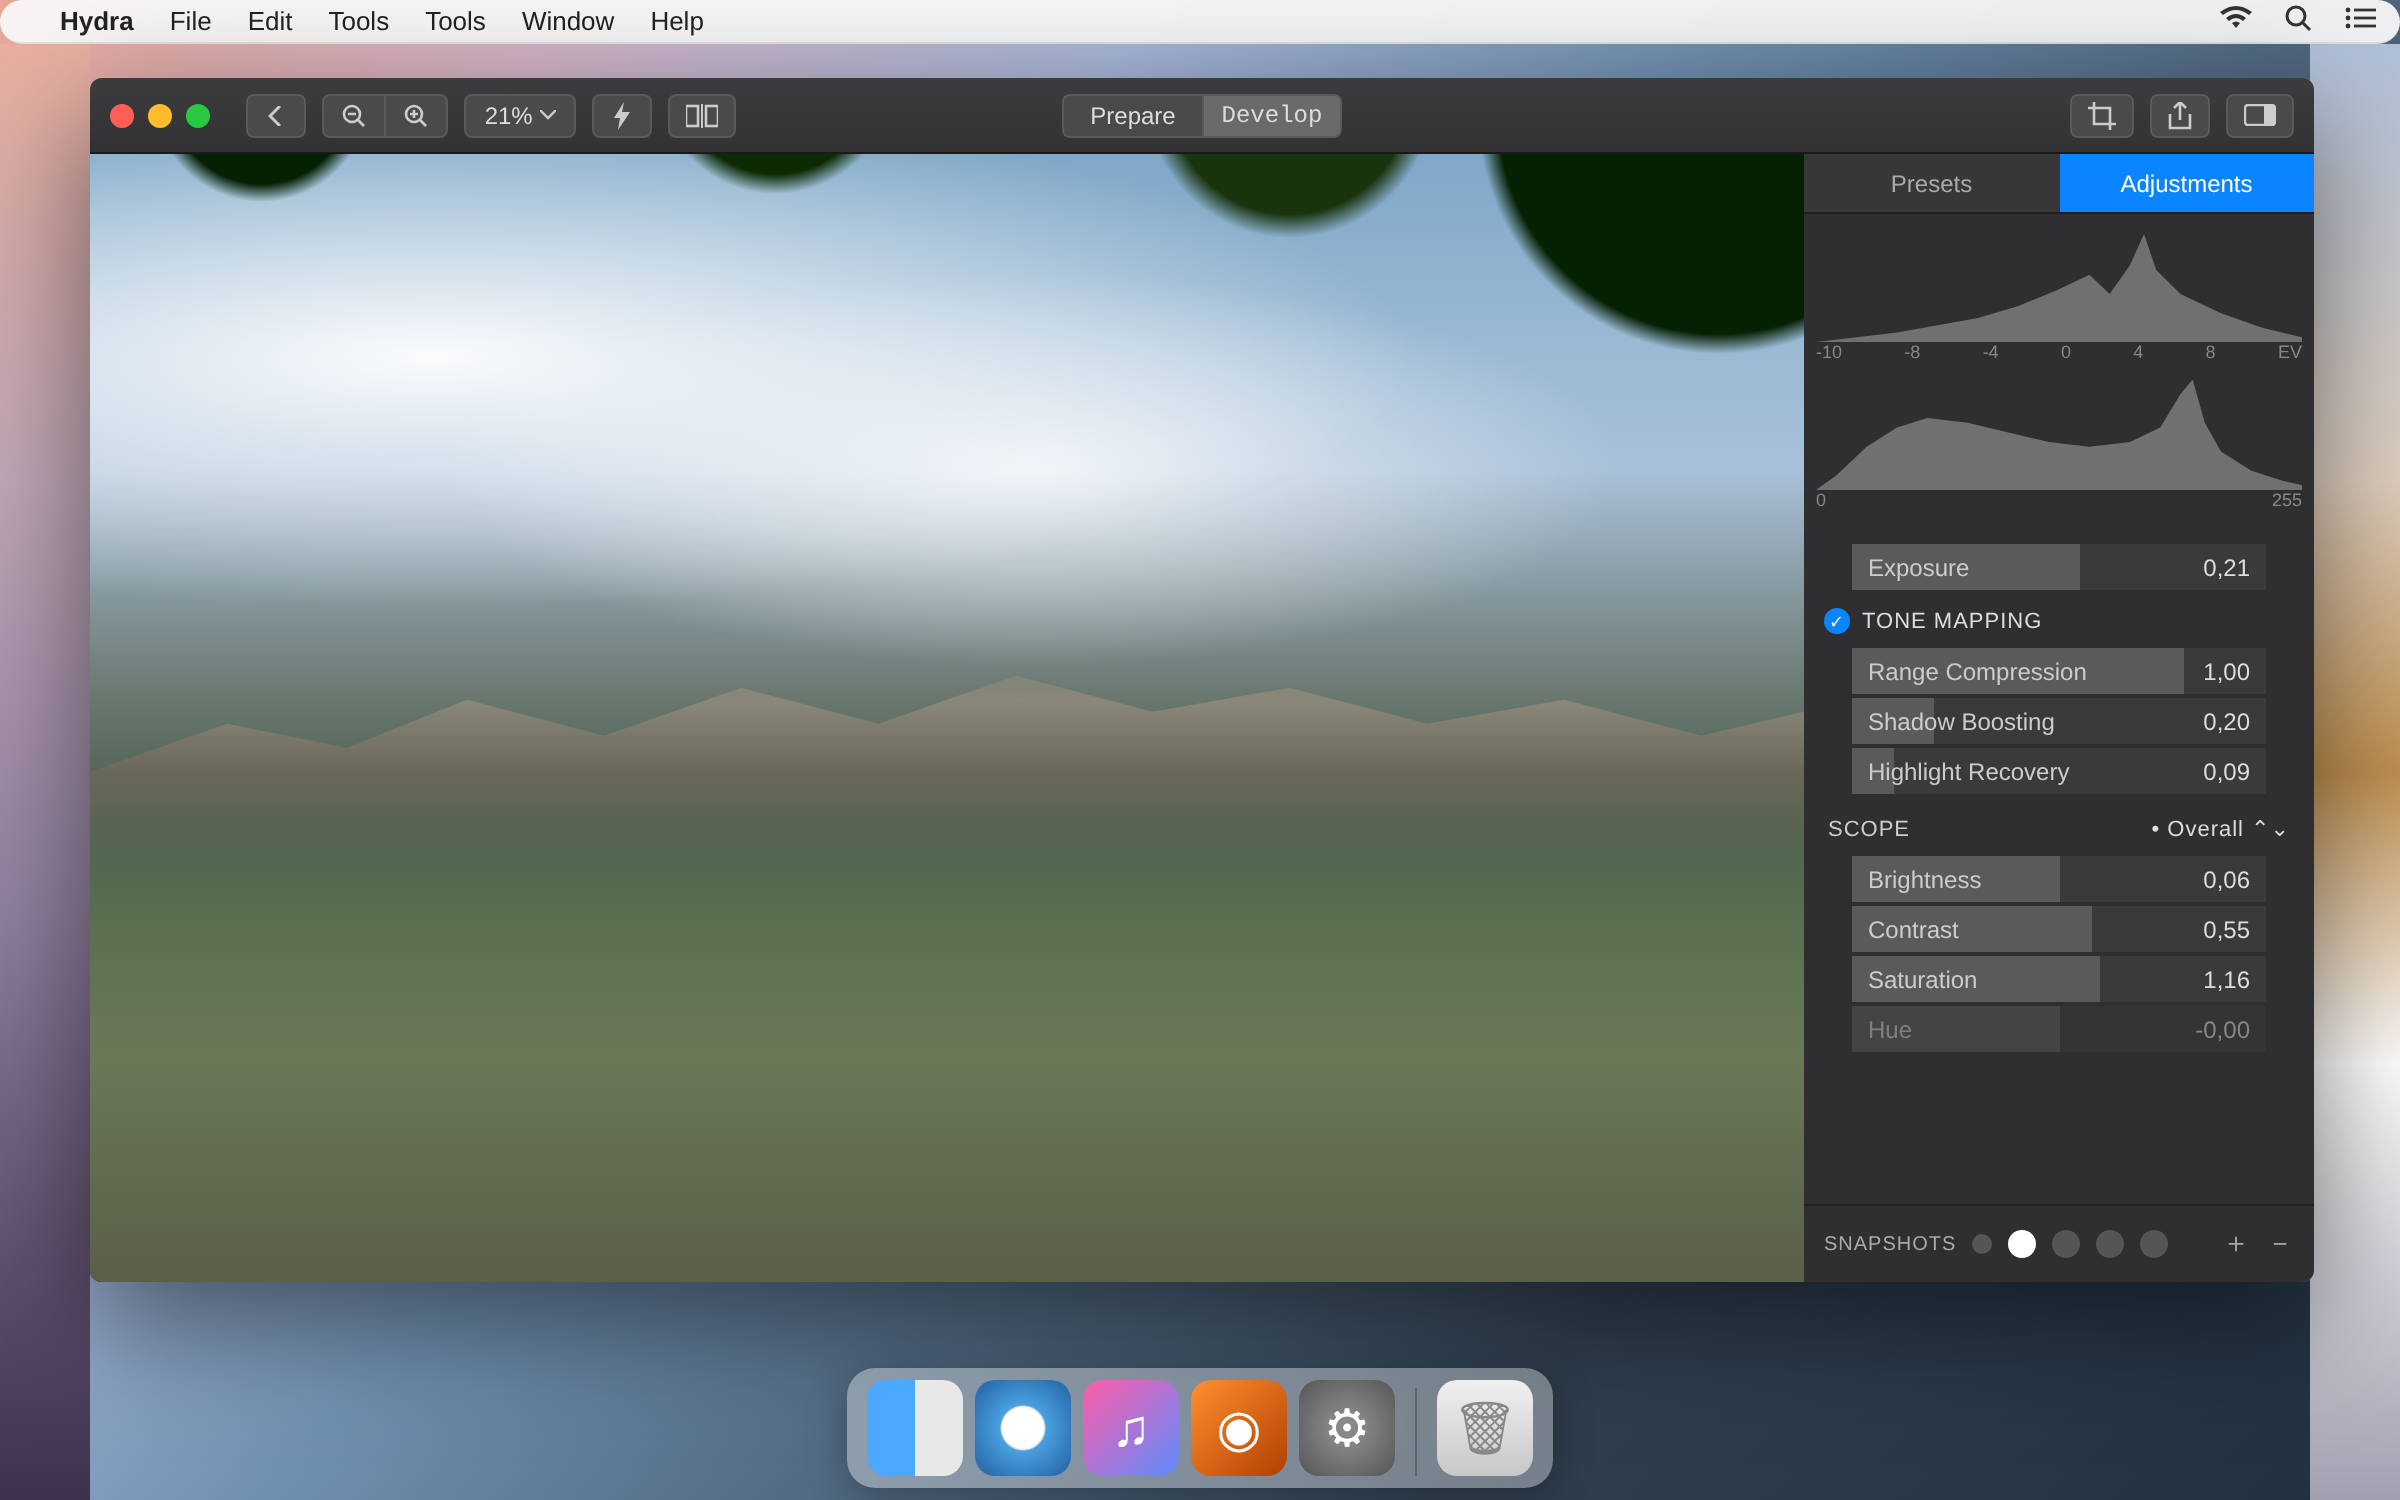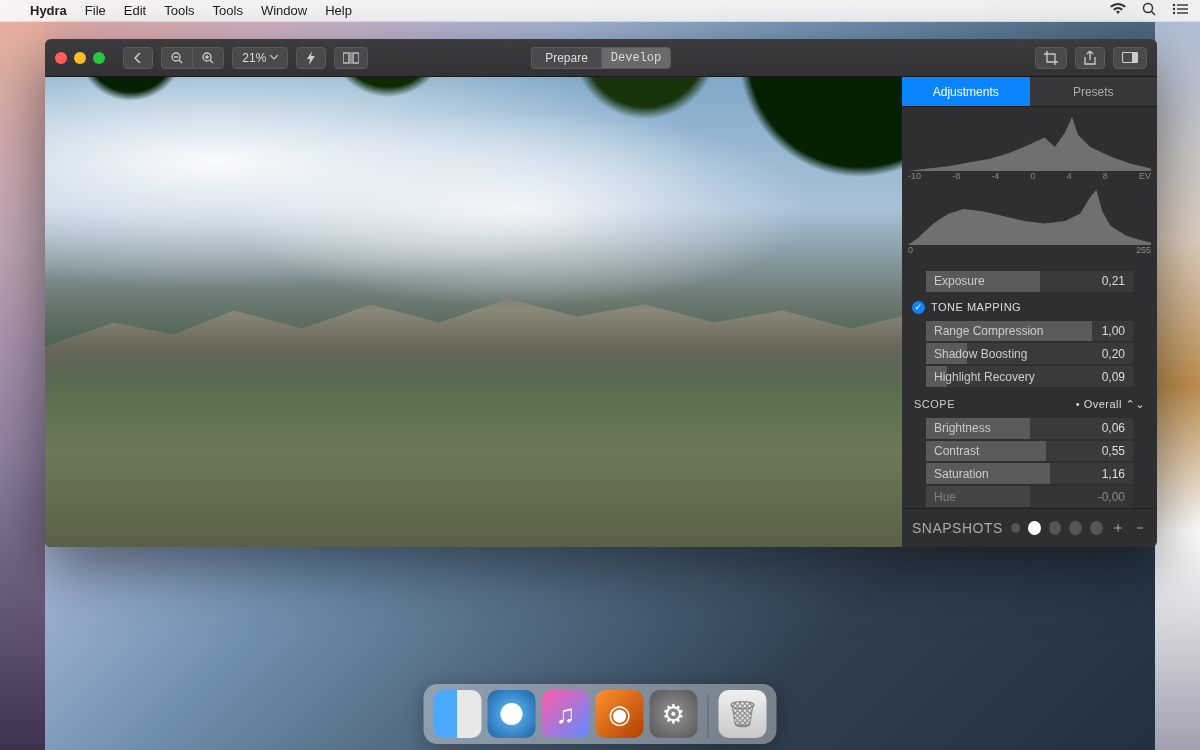--- a/index.html
+++ b/index.html
@@ -5,35 +5,36 @@
   * { box-sizing: border-box; margin: 0; padding: 0; font-family: -apple-system, "Helvetica Neue", Arial, sans-serif; }
   html, body { width: 1200px; height: 750px; overflow: hidden; }
   body {
     background: linear-gradient(135deg, #e8a898 0%, #d4b5c8 15%, #a8b8d8 30%, #7090b0 45%, #506880 60%, #304050 75%, #203040 100%);
   }
   
   .menubar {
     height: 22px; background: rgba(248,248,248,.95); display: flex; align-items: center;
     font-size: 13px; padding: 0 12px; justify-content: space-between;
     border-bottom: 1px solid rgba(0,0,0,.08);
+    border-radius: 11px;
   }
   .menubar-left { display: flex; align-items: center; gap: 18px; }
   .menubar-right { display: flex; align-items: center; gap: 16px; }
   .menubar .app-name { font-weight: 700; }
   .menubar span { color: #222; }
   .apple-logo { font-size: 14px; }
   
   .desktop-strip-left, .desktop-strip-right {
     position: absolute; top: 22px; bottom: 0; width: 45px;
   }
   .desktop-strip-left { left: 0; background: linear-gradient(180deg,#e8b0a0 0,#c0a8b8 30%,#9080a0 60%,#403050 100%); }
   .desktop-strip-right { right: 0; background: linear-gradient(180deg,#b0c0d8 0,#e0d0c0 30%,#c09050 50%,#ffffff 70%,#a0a0b0 100%); }
   
   .window {
-    position: absolute; left: 45px; top: 39px; width: 1112px; height: 508px;
+    position: absolute; left: 45px; top: 39px; width: 1112px; height: 602px;
     background: #ec4899; border-radius: 6px; overflow: hidden;
     box-shadow: 0 20px 60px rgba(0,0,0,.5);
     display: flex; flex-direction: column;
   }
   .titlebar {
     height: 38px; background: linear-gradient(#3c3c3e,#323234);
     display: flex; align-items: center; padding: 0 10px; gap: 8px;
     border-bottom: 1px solid #1a1a1a;
   }
   .traffic { display: flex; gap: 7px; margin-right: 10px; }
@@ -83,25 +84,25 @@
   .histo { height:60px; margin:4px 6px 0; position:relative; }
   .histo svg { width:100%; height:100%; display:block; }
   .histo-axis { display:flex; justify-content:space-between; padding:0 6px; font-size:9px; color:#888; }
   .sliders { padding:4px 0 0; overflow:hidden; flex:1; display:flex; flex-direction:column; }
   .section-head { display:flex; align-items:center; gap:6px; padding:8px 10px 6px; font-size:11px; letter-spacing:.5px; color:#ddd;}
   .section-head .chk{width:13px;height:13px;border-radius:50%;background:#0a84ff;display:inline-flex;align-items:center;justify-content:center;color:#fff;font-size:9px;}
   .slider-row { position:relative; height:23px; margin:1px 24px; background:#3a3a3c; display:flex; align-items:center; }
   .slider-row .fill{position:absolute;left:0;top:0;bottom:0;background:#5a5a5c;}
   .slider-row .lbl{position:relative;z-index:1;padding-left:8px;flex:1;color:#ccc;}
   .slider-row .val{position:relative;z-index:1;padding-right:8px;color:#ddd;}
-  .scope-row{display:flex;justify-content:space-between;padding:10px 12px 6px;font-size:11px;letter-spacing:.5px;}
+  .scope-row{display:flex;align-items:center;justify-content:space-between;padding:10px 12px 6px;font-size:11px;letter-spacing:.5px;}
   .scope-row .sel{color:#ddd;margin-left:48px;}
   .reset-btn{margin:4px 8px;height:24px;background:#4a4a4c;border:1px solid #5c5c5e;border-radius:3px;display:flex;align-items:center;justify-content:center;color:#ddd;font-size:12px;}
   .snapshots{display:flex;align-items:center;gap:8px;padding:10px 10px;border-top:1px solid #222;}
-  .snapshots .title{font-size:14px;letter-spacing:.5px;color:#aaa;}
+  .snapshots .title{font-size:10px;letter-spacing:.5px;color:#aaa;}
   .snap-dot{width:14px;height:14px;border-radius:50%;background:#555;}
   .snap-dot.on{background:#fff;}
   .snap-dot.sm{width:10px;height:10px;}
   .snapshots .ops{margin-left:auto;display:flex;gap:8px;color:#aaa;font-size:14px;}
   
   .dock {
     position:absolute; bottom:6px; left:50%; transform:translateX(-50%);
     background:rgba(255,255,255,.35); backdrop-filter:blur(10px);
     border-radius:14px; padding:6px 10px; display:flex; gap:6px; align-items:flex-end;
     box-shadow:0 4px 20px rgba(0,0,0,.3);
@@ -230,22 +231,22 @@
       </div>
   </div>
 
   <div class="body">
     <div class="canvas">
       <div class="photo"></div>
     </div>
 
     <div class="sidebar">
       <div class="sb-tabs">
+        <div class="sb-tab">Presets</div>
         <div class="sb-tab active">Adjustments</div>
-        <div class="sb-tab">Presets</div>
       </div>
 
       <div class="histo">
         <svg viewBox="0 0 240 50" preserveAspectRatio="none">
             <polygon points="0,50 20,48 40,46 60,43 80,40 100,35 120,28 135,22 145,30 155,18 162,5 168,20 180,30 200,38 220,44 240,48 240,50" fill="#707072"></polygon>
           </svg>
       </div>
       <div class="histo-axis">
         <span>-10</span>
           <span>-8</span>

